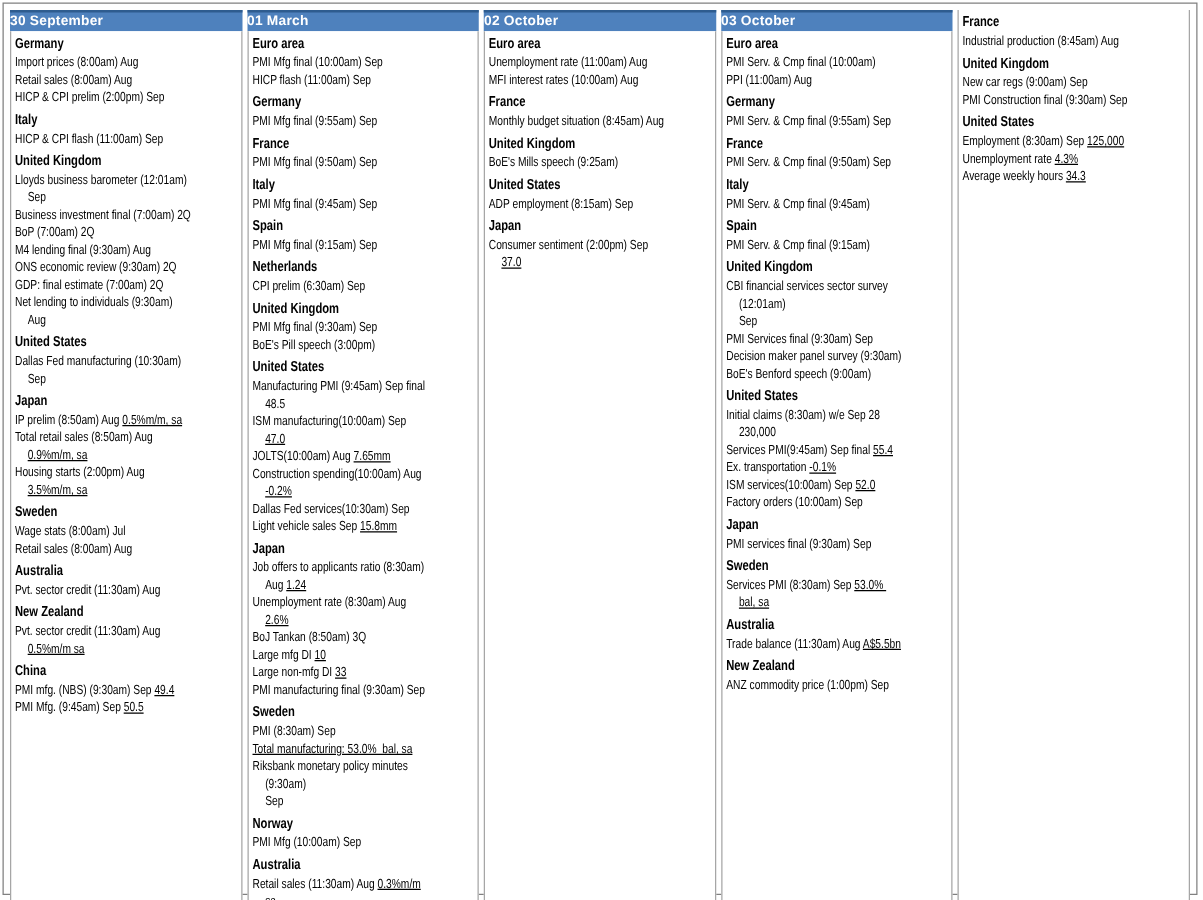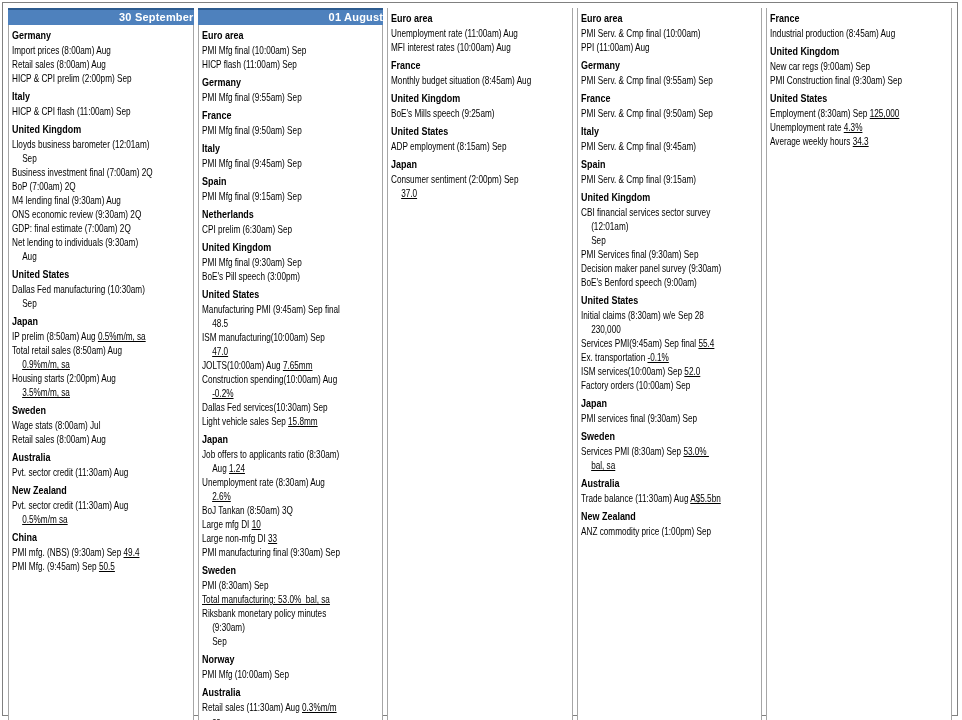--- a/index.html
+++ b/index.html
@@ -37,21 +37,21 @@
   }
   .day-header {
     flex: 0 0 auto;
     height: 17px;
     box-sizing: border-box;
     background: var(--header-bg, #4e81bd);
     border-top: 2px solid var(--header-top, #2e5c8f);
     color: var(--header-text, #ffffff);
     font-size: 11px;
     font-weight: bold;
-    text-align: right;
+    text-align: left;
     line-height: 15px;
     letter-spacing: 0.2px;
   }
   .day-body {
     flex: 1;
     min-height: 0;
     box-sizing: border-box;
     border: 1px solid var(--cell-border, #a6a6a6);
     border-top: none;
     padding: 3px 0 5px 3px;
@@ -144,21 +144,21 @@
             </div>
             <div class="section">
               <div class="country">China</div>
               <div class="event"><span class="t">PMI mfg. (NBS) (9:30am) Sep </span><span class="u">49.4</span></div>
               <div class="event"><span class="t">PMI Mfg. (9:45am) Sep </span><span class="u">50.5</span></div>
             </div>
           </div>
         </div>
       </div>
       <div class="col">
-        <div class="day-header">01 August</div>
+        <div class="day-header">01 March</div>
         <div class="day-body">
           <div class="condense">
             <div class="section">
               <div class="country">Euro area</div>
               <div class="event"><span class="t">PMI Mfg final (10:00am) Sep</span></div>
               <div class="event"><span class="t">HICP flash (11:00am) Sep</span></div>
             </div>
             <div class="section">
               <div class="country">Germany</div>
               <div class="event"><span class="t">PMI Mfg final (9:55am) Sep</span></div>
@@ -213,20 +213,21 @@
               <div class="event"><span class="t">PMI Mfg (10:00am) Sep</span></div>
             </div>
             <div class="section">
               <div class="country">Australia</div>
               <div class="event"><span class="t">Retail sales (11:30am) Aug </span><span class="u">0.3%m/m sa</span></div>
             </div>
           </div>
         </div>
       </div>
       <div class="col">
+        <div class="day-header">02 October</div>
         <div class="day-body">
           <div class="condense">
             <div class="section">
               <div class="country">Euro area</div>
               <div class="event"><span class="t">Unemployment rate (11:00am) Aug</span></div>
               <div class="event"><span class="t">MFI interest rates (10:00am) Aug</span></div>
             </div>
             <div class="section">
               <div class="country">France</div>
               <div class="event"><span class="t">Monthly budget situation (8:45am) Aug</span></div>
@@ -240,20 +241,21 @@
               <div class="event"><span class="t">ADP employment (8:15am) Sep</span></div>
             </div>
             <div class="section">
               <div class="country">Japan</div>
               <div class="event"><span class="t">Consumer sentiment (2:00pm) Sep </span><span class="u">37.0</span></div>
             </div>
           </div>
         </div>
       </div>
       <div class="col">
+        <div class="day-header">03 October</div>
         <div class="day-body">
           <div class="condense">
             <div class="section">
               <div class="country">Euro area</div>
               <div class="event"><span class="t">PMI Serv. &amp; Cmp final (10:00am)</span></div>
               <div class="event"><span class="t">PPI (11:00am) Aug</span></div>
             </div>
             <div class="section">
               <div class="country">Germany</div>
               <div class="event"><span class="t">PMI Serv. &amp; Cmp final (9:55am) Sep</span></div>

